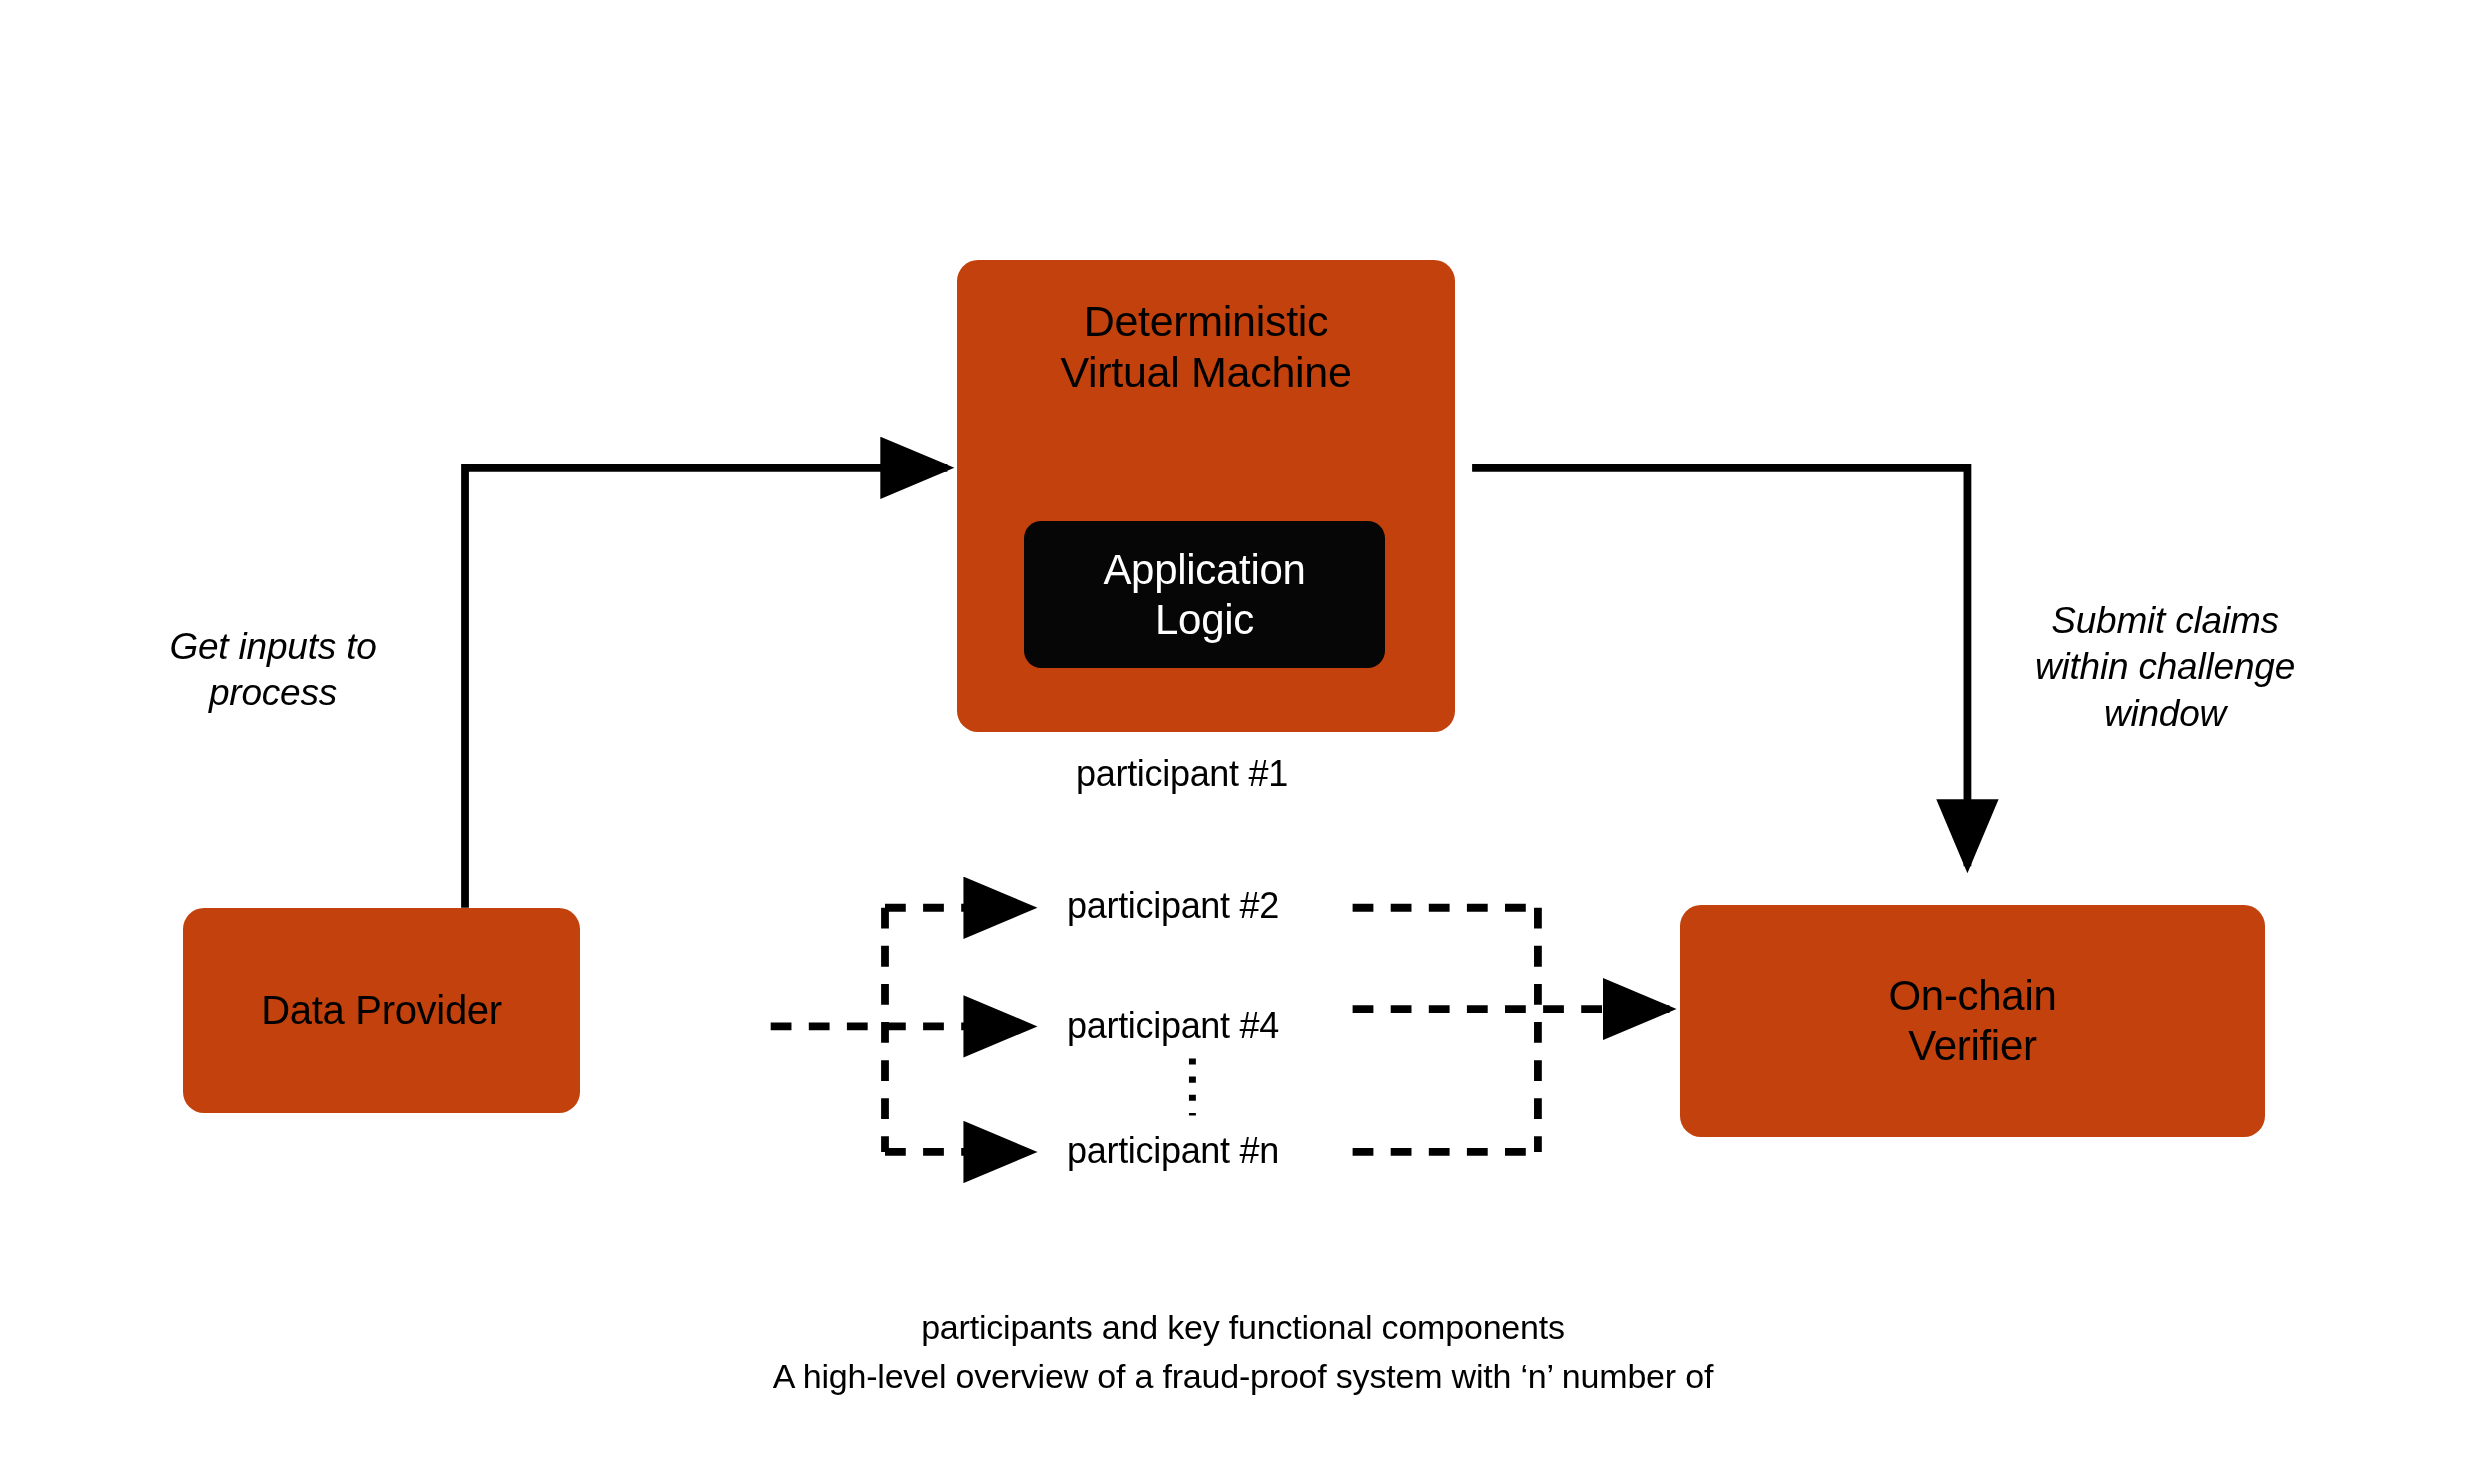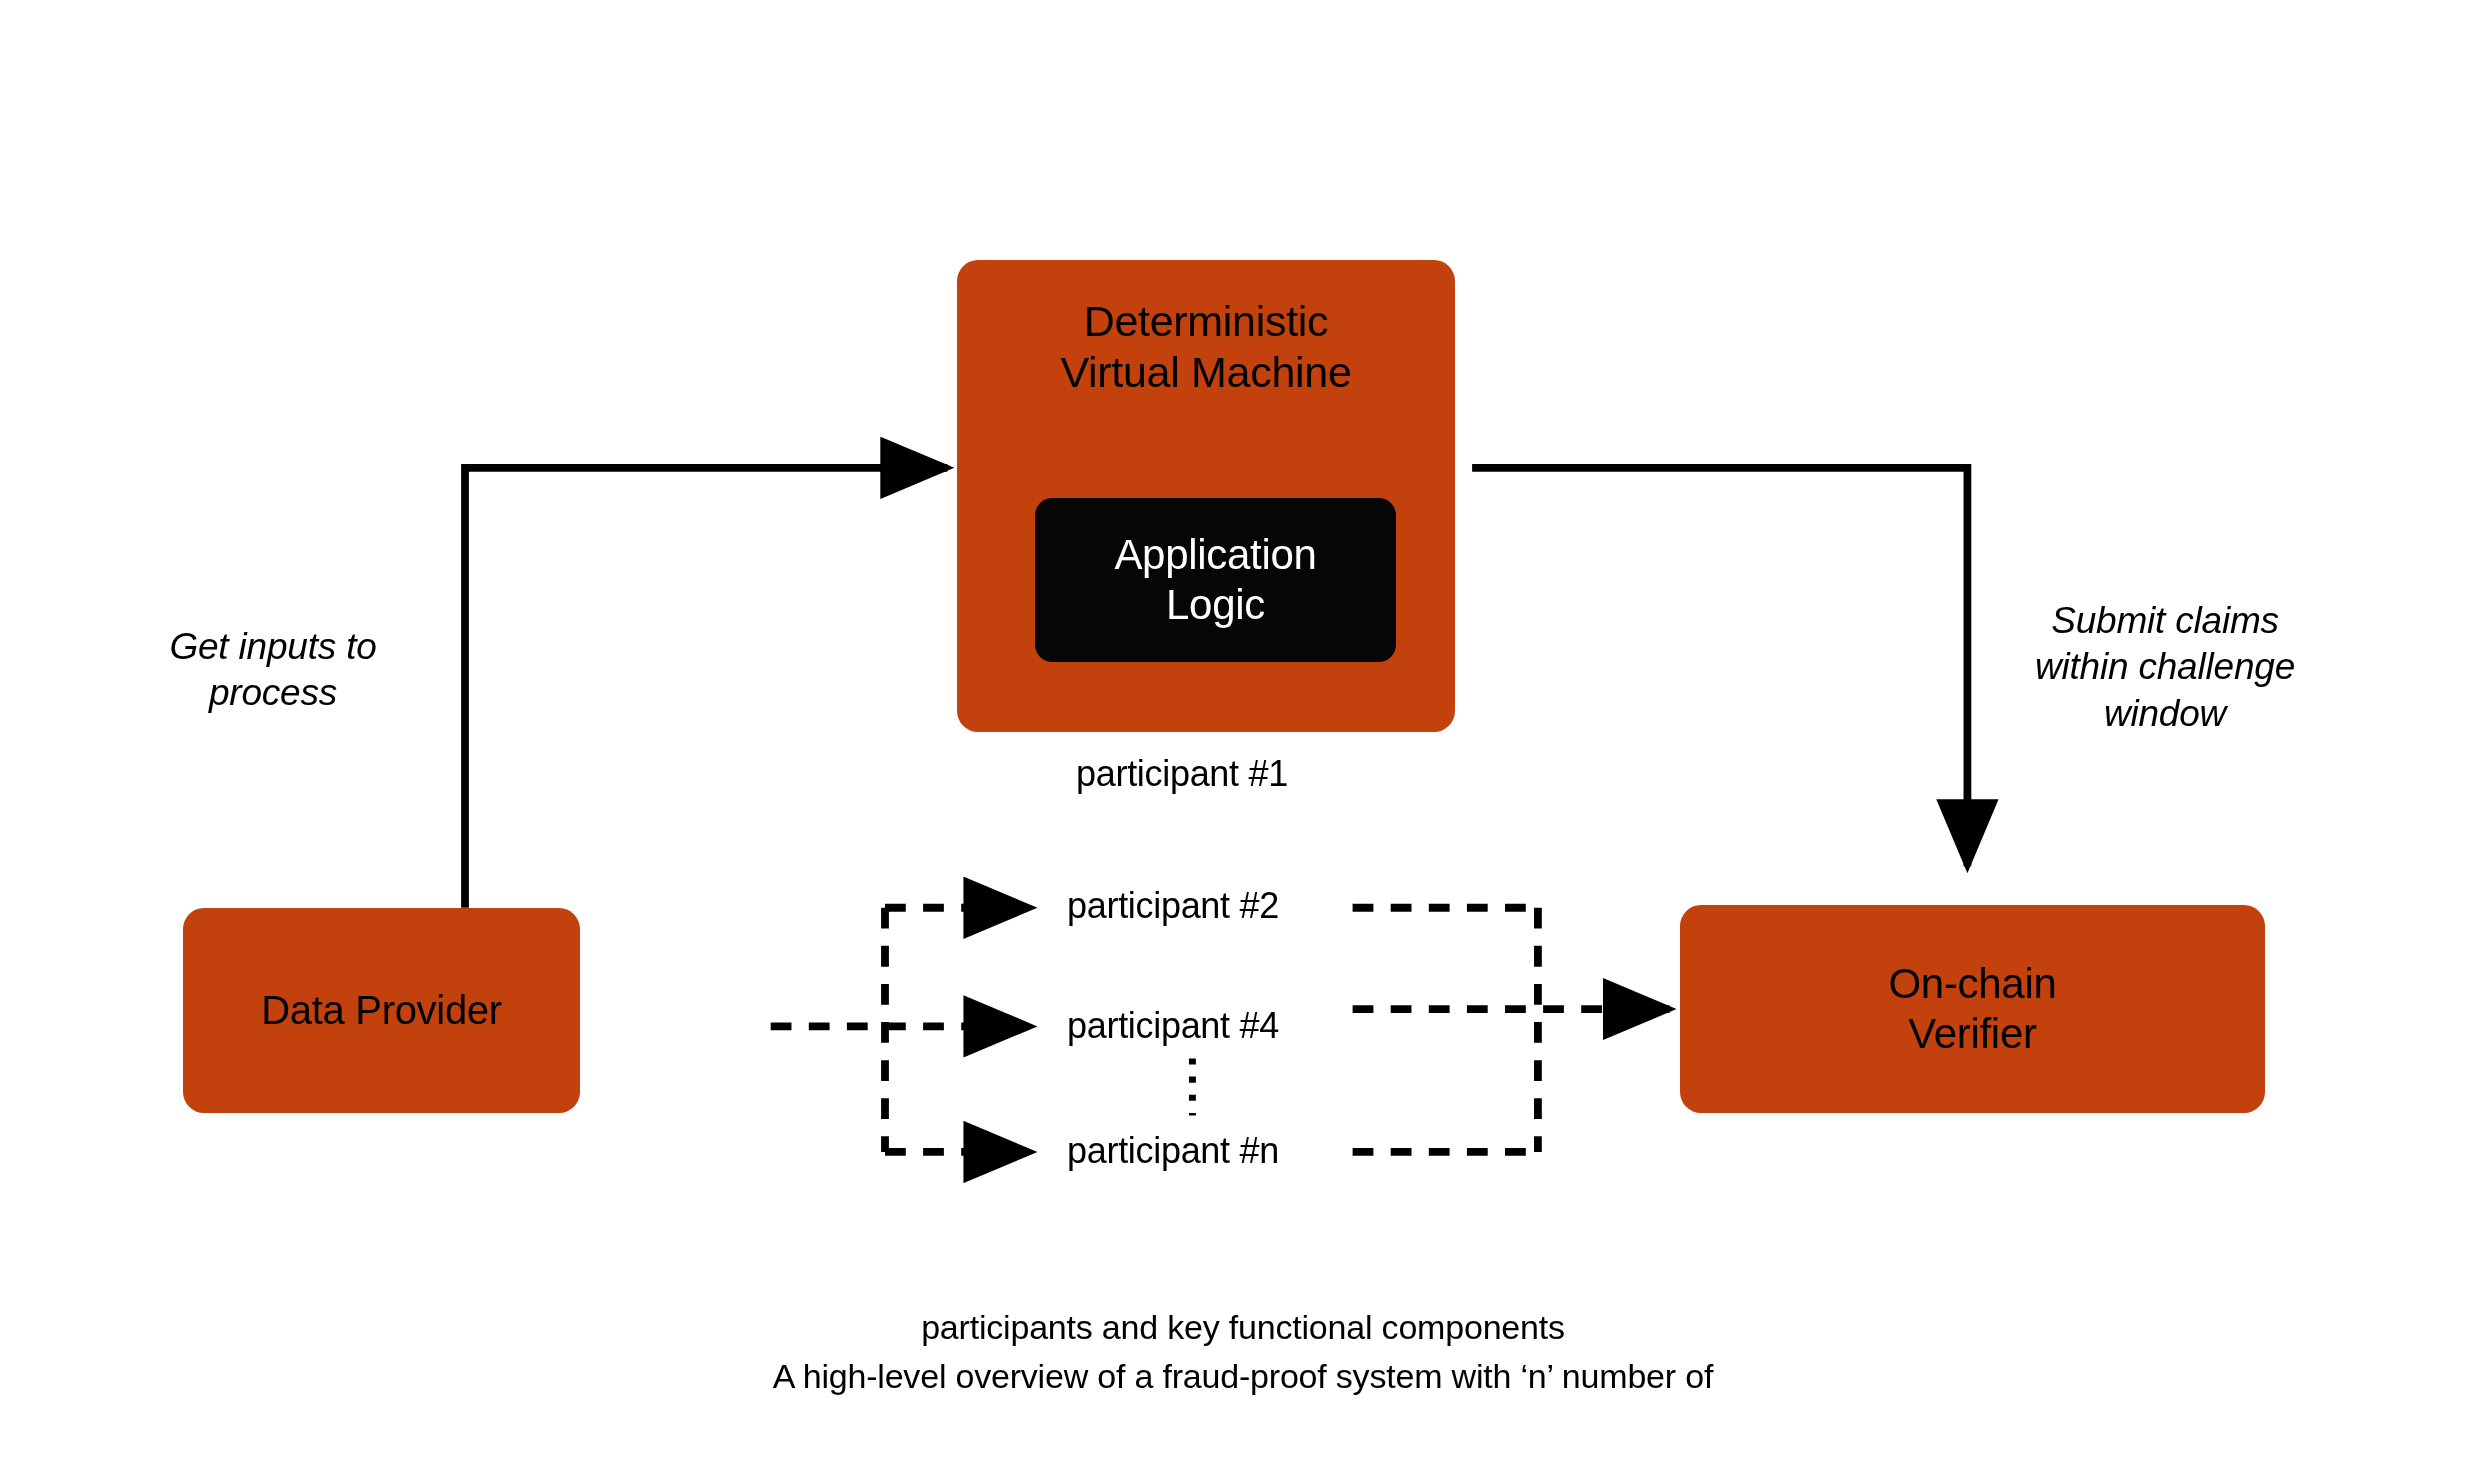--- a/index.html
+++ b/index.html
@@ -10,25 +10,25 @@
 
   .node{position:absolute;box-sizing:border-box;display:flex;align-items:center;
         justify-content:center;text-align:center;border-radius:21px;}
   .node.cyan{background:#c2410c;}
   .node.black{background:#060606;color:#ffffff;border-radius:17.3px;}
   .node .label{line-height:1.18;font-weight:500;letter-spacing:-0.3px;}
 
   #dvm-box{left:957px;top:260px;width:498px;height:472px;align-items:flex-start;
            justify-content:center;padding-top:36px;}
   #dvm-box .label{font-size:43px;}
-  #applogic-box{left:1024px;top:498px;width:361px;height:164px;margin-left:11px;}
+  #applogic-box{left:1024px;top:521px;width:361px;height:147px;}
   #applogic-box .label{font-size:42px;}
   #dataprovider-box{left:183px;top:908px;width:397px;height:205px;}
   #dataprovider-box .label{font-size:40px;}
-  #verifier-box{left:1680px;top:905px;width:585px;height:208px;}
+  #verifier-box{left:1680px;top:905px;width:585px;height:232px;}
   #verifier-box .label{font-size:42px;}
 
   .edge-label{position:absolute;font-style:italic;font-size:37px;line-height:1.25;
               text-align:center;letter-spacing:-0.2px;}
   #label-get-inputs{left:130px;top:624px;width:286px;}
   #label-stake{left:1593px;top:598px;width:294px;}
   #label-submit{left:1992px;top:598px;width:346px;}
 
   .plain-label{position:absolute;font-size:36px;letter-spacing:-0.3px;white-space:nowrap;}
   #label-participant-1{left:1076px;top:753px;}

